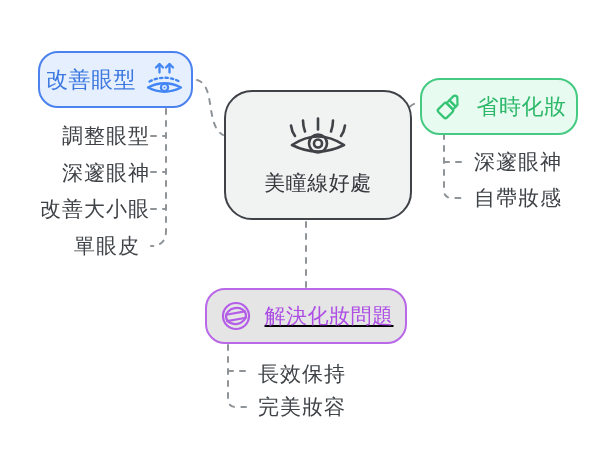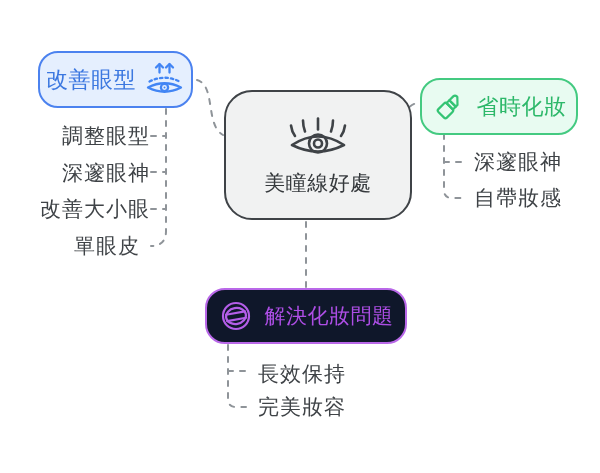--- a/index.html
+++ b/index.html
@@ -24,21 +24,21 @@
     background:#e5effe;border:2px solid #4b82ef;gap:9px;
   }
   .node-improve .label{color:#3c78e0;font-size:22px;}
   .node-timesave{
     left:420px;top:78px;width:158px;height:57px;
     background:#e8fbf1;border:2px solid #44ca81;gap:11px;
   }
   .node-timesave .label{color:#2db86a;font-size:22px;}
   .node-solve{
     left:205px;top:288px;width:202px;height:56px;
-    background:#0f172a;border:2px solid #b968e8;gap:12px;
+    background:#e5e5e5;border:2px solid #b968e8;gap:12px;text-decoration:underline;
   }
   .node-solve .label{color:#ad4ee5;font-size:21px;}
   .leaf{
     position:absolute;z-index:2;color:#3f4347;font-size:21px;line-height:24px;
     letter-spacing:1px;white-space:nowrap;
   }
   .leaf.r{text-align:center;}
   svg.icon{display:block;flex:0 0 auto;}
 </style>
 </head>

